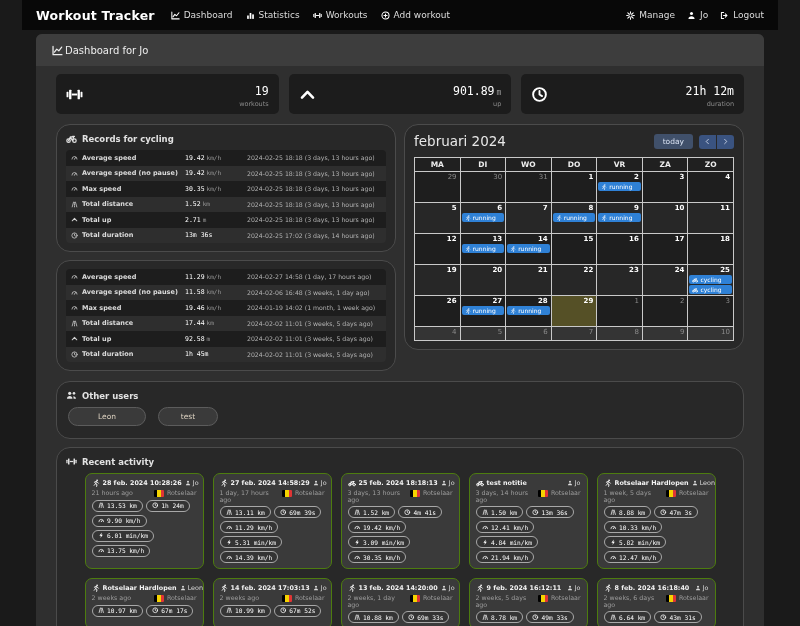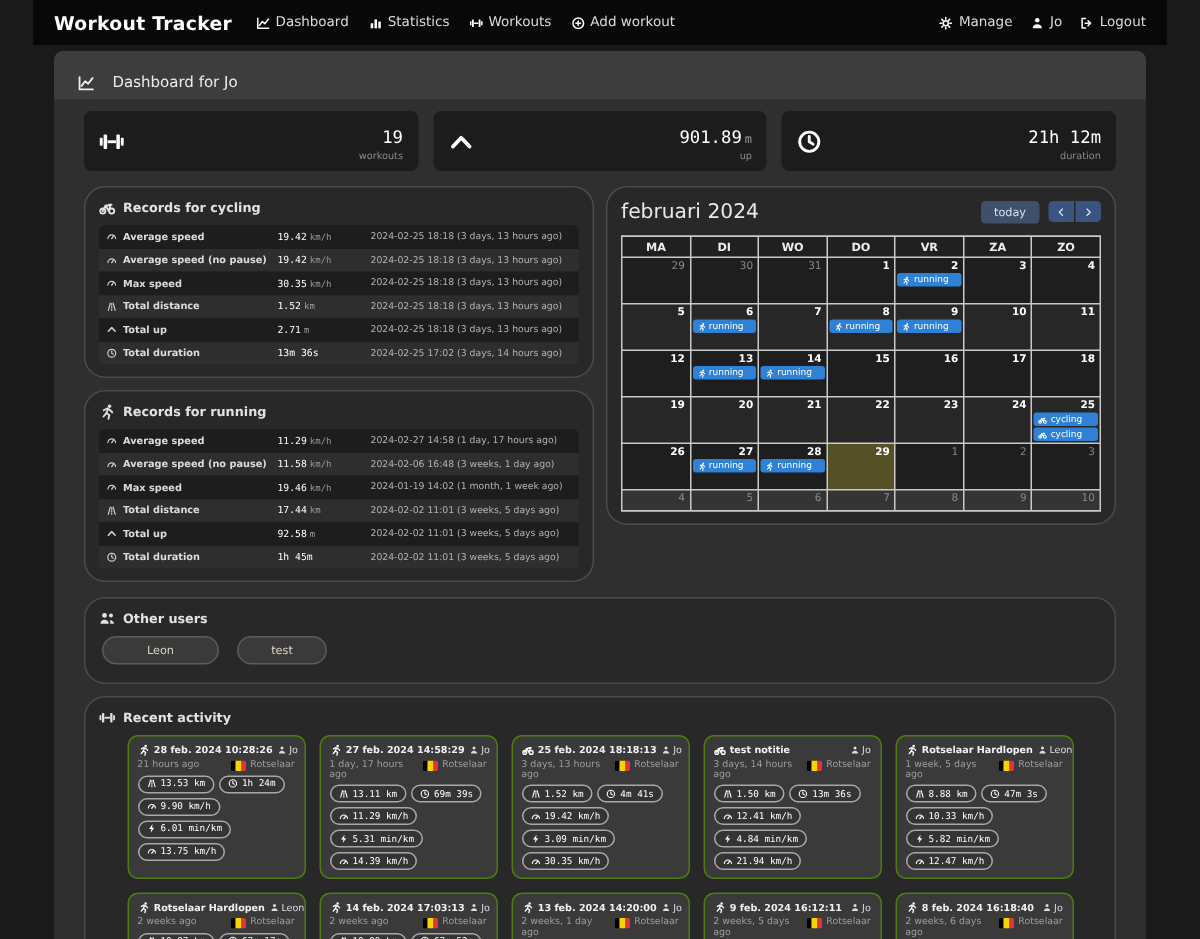--- a/index.html
+++ b/index.html
@@ -16,21 +16,21 @@
   .brand { font-size:12.5px; font-weight:bold; color:#fff; margin-right:16px; letter-spacing:.2px; }
   .nav-item { display:flex; align-items:center; gap:4px; font-size:9px; color:#dcdcdc;
     margin-right:13px; cursor:pointer; }
   .nav-item .ic { width:9px; height:9px; color:#fff; }
   .nav-right { margin-left:auto; display:flex; }
   .nav-right .nav-item { margin-right:0; margin-left:12px; }
 
   
   .main { margin:4px 36px 0; background:var(--card-bg); border-radius:6px 6px 0 0; min-height:592px; }
   .strip { height:26px; background:var(--strip-bg); border-radius:6px 6px 0 0; display:flex;
-    align-items:flex-start; gap:12px; padding:16px 16px; color:#ededed; font-size:10px; }
+    align-items:center; gap:2px; padding:16px 16px; color:#ededed; font-size:10px; }
   .strip .ic { width:11px; height:11px; }
   .inner { padding:8px 20px 0; }
 
   
   .stats { display:flex; gap:10px; }
   .stat { flex:1; background:var(--stat-bg); border-radius:5px; height:40px; padding:5px 10px;
     display:flex; align-items:center; color:#fff; }
   .stat .ic { width:17px; height:17px; }
   .stat-right { margin-left:auto; text-align:right; }
   .stat-value { font-size:11.5px; }
@@ -55,21 +55,21 @@
   .rec-label { width:114px; flex:none; display:flex; align-items:center; gap:4px; font-size:6.5px;
     font-weight:bold; color:#dcdcdc; }
   .rec-label .ic { width:7px; height:7px; color:#cfcfcf; }
   .rec-value { width:62px; flex:none; font-size:6.5px; color:#fff; }
   .rec-unit { color:#999; font-size:6px; margin-left:2px; }
   .rec-date { font-size:6.2px; color:#b2b2b2; }
 
   
   .cal-head { display:flex; align-items:center; }
   .cal-title { font-size:13.5px; color:#e8e8e8; }
-  .cal-btns { margin-left:auto; display:flex; gap:6px; align-items:center; }
+  .cal-btns { margin-left:auto; display:flex; gap:6px; align-items:flex-end; }
   .btn-today { background:var(--btn-today); color:#d7e0f0; font-size:7.5px; padding:3px 9px;
     border-radius:3px; border:none; cursor:pointer; font-family:inherit; }
   .cal-nav { display:flex; }
   .btn-nav { background:var(--btn-nav); color:#dfe7f5; width:17px; height:14px; border:none;
     cursor:pointer; display:flex; align-items:center; justify-content:center; }
   .btn-nav:first-child { border-radius:3px 0 0 3px; margin-right:1px; }
   .btn-nav:last-child { border-radius:0 3px 3px 0; }
   .btn-nav .ic { width:7px; height:7px; }
   .cal-grid { margin-top:8px; display:grid; grid-template-columns:repeat(7,1fr); gap:1px;
     background:var(--grid-line); border:1px solid var(--grid-line); }
@@ -339,31 +339,20 @@
                     </svg>
                   </span>
                   <span>Total duration</span>
                 </div>
                 <div class="rec-value mono"><span>13m 36s</span></div>
                 <div class="rec-date">2024-02-25 17:02 (3 days, 14 hours ago)</div>
               </div>
             </div>
           </div>
           <div class="panel">
-            <div class="panel-title">
-              <span class="ic">
-                <svg viewBox="0 0 16 16">
-                  <circle cx="10.2" cy="2.6" r="1.7" fill="currentColor"></circle>
-                  <path d="M4.6 6.6l3.2-1.8 2.7 1.3 2.3 2.4" stroke="currentColor" fill="none" stroke-width="1.8" stroke-linecap="round" stroke-linejoin="round"></path>
-                  <path d="M8.6 5.6L7.2 9.4l2.9 1.8-.9 3.6" stroke="currentColor" fill="none" stroke-width="1.8" stroke-linecap="round" stroke-linejoin="round"></path>
-                  <path d="M7.2 9.4l-2.8 3.2" stroke="currentColor" fill="none" stroke-width="1.8" stroke-linecap="round" stroke-linejoin="round"></path>
-                </svg>
-              </span>
-              <span>Records for running</span>
-            </div>
             <div class="rec-table">
               <div class="rec-row">
                 <div class="rec-label">
                   <span class="ic">
                     <svg viewBox="0 0 16 16">
                       <path d="M2.2 11.6a5.8 5.8 0 1 1 11.6 0" stroke="currentColor" fill="none" stroke-width="1.8" stroke-linecap="round" stroke-linejoin="round"></path>
                       <path d="M8 11.6l2.6-3.7" stroke="currentColor" fill="none" stroke-width="1.8" stroke-linecap="round" stroke-linejoin="round"></path>
                       <circle cx="8" cy="11.6" r="1" fill="currentColor"></circle>
                     </svg>
                   </span>

